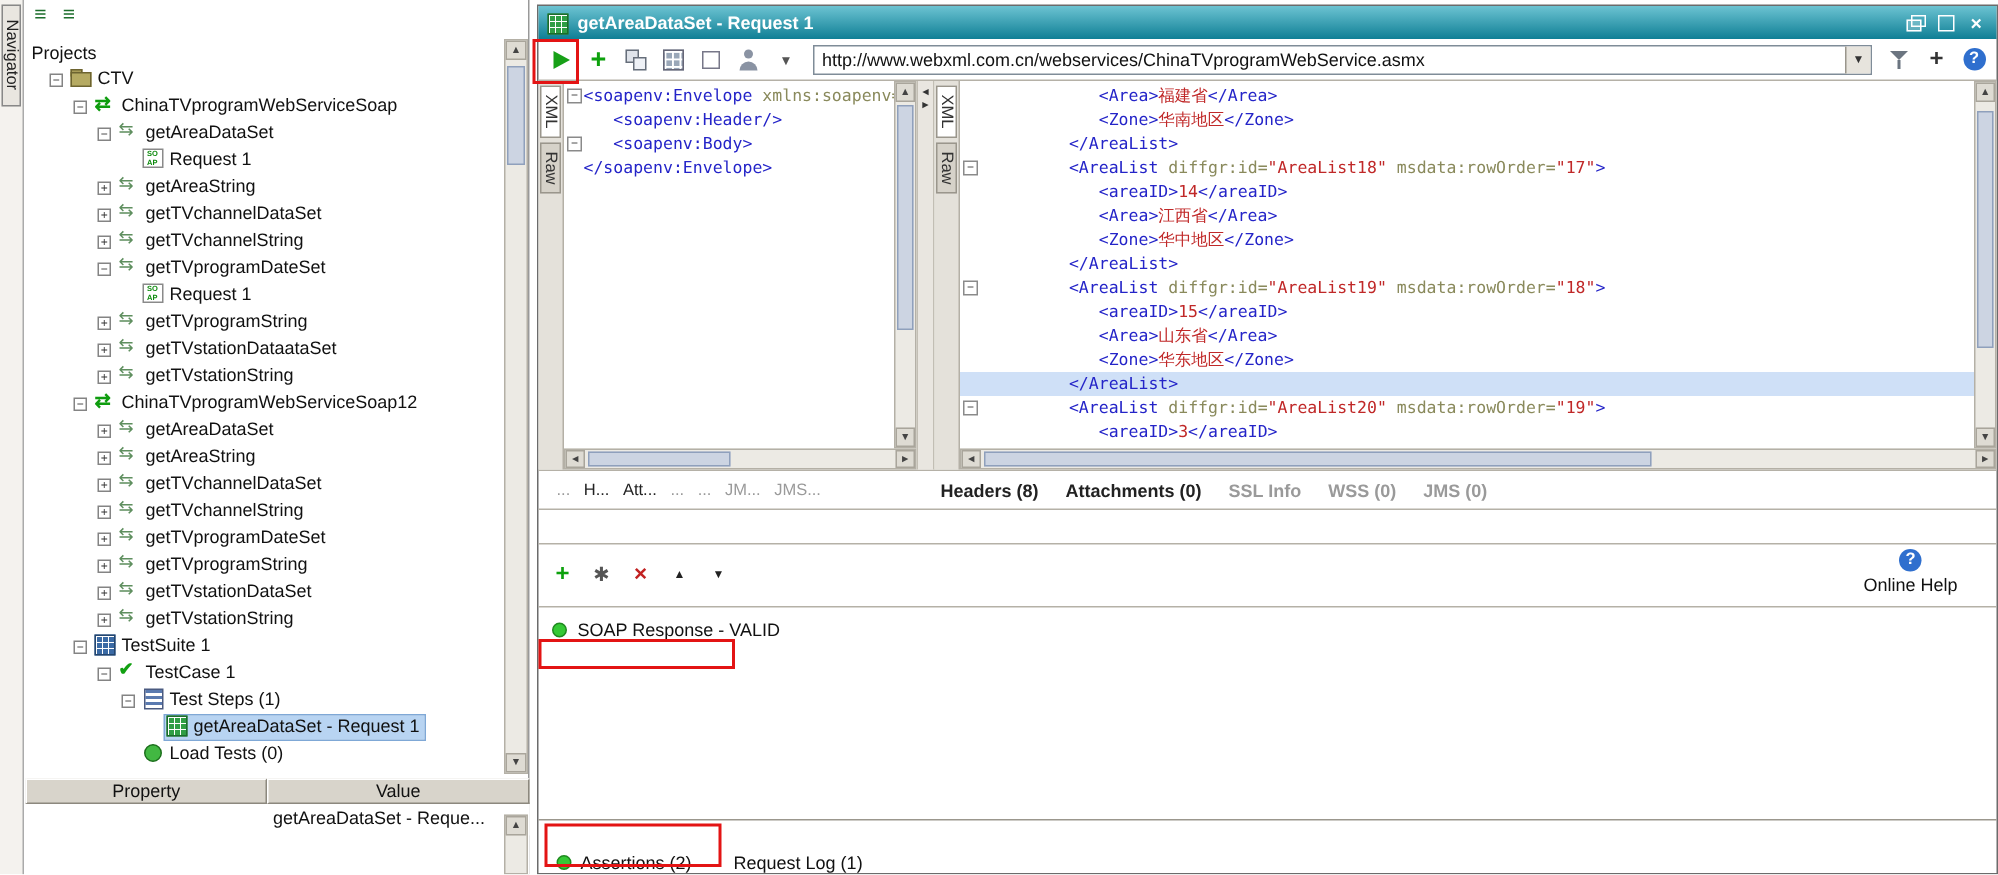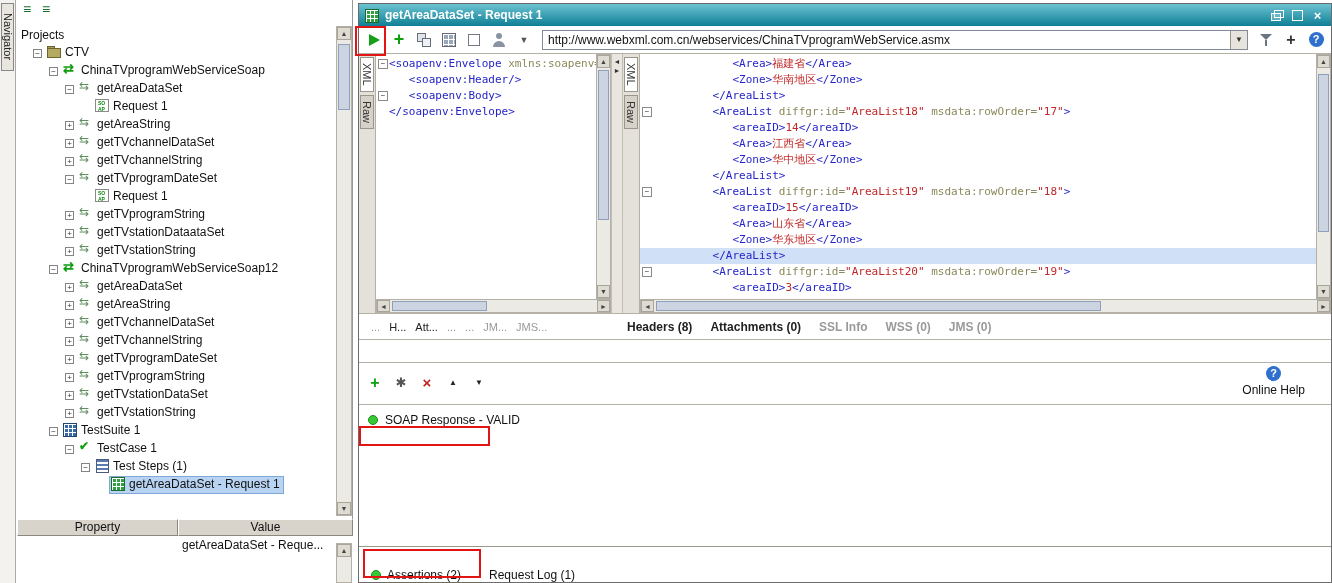--- a/index.html
+++ b/index.html
@@ -340,20 +340,27 @@
             <span class="tlabel">Test Steps (1)</span>
           </span>
         </div>
         <div class="tree-row selected" style="padding-left: 80px;">
           <span class="handle empty"></span>
           <span class="node-body">
             <span class="ticon ticon-teststep"></span>
             <span class="tlabel">getAreaDataSet - Request 1</span>
           </span>
         </div>
+        <div class="tree-row" style="padding-left: 64px;">
+          <span class="handle empty"></span>
+          <span class="node-body">
+            <span class="ticon ticon-loadtests"></span>
+            <span class="tlabel">Load Tests (0)</span>
+          </span>
+        </div>
       </div>
 
     <div class="sbv tree-sb">
       <div class="sb-btn b-up"></div>
       <div class="sb-track">
         <div class="sb-thumb" style="top:4px;height:66px;"></div>
       </div>
       <div class="sb-btn b-down"></div>
     </div>
 

